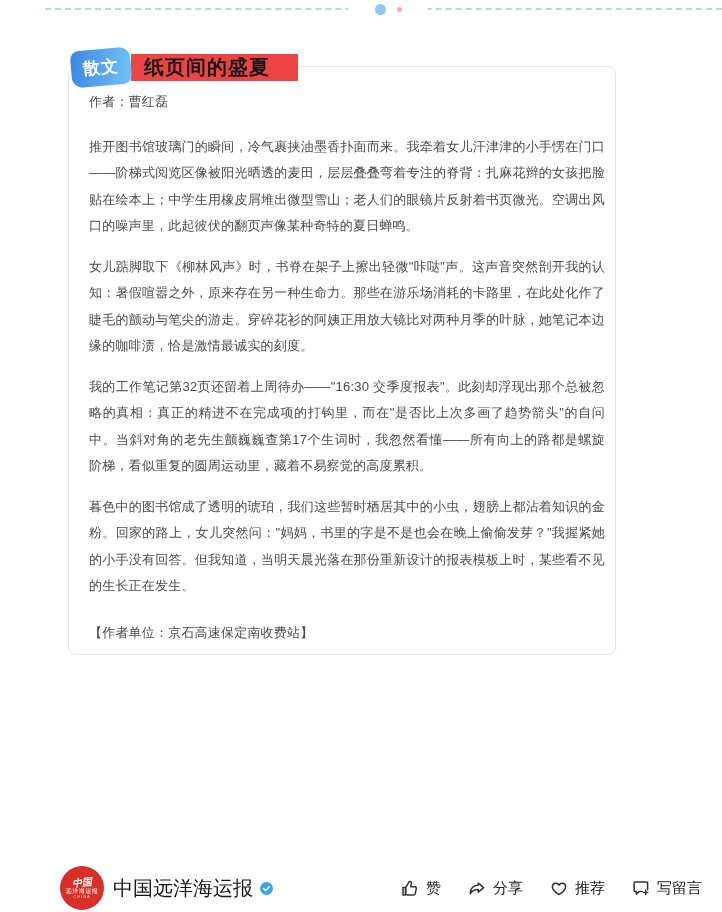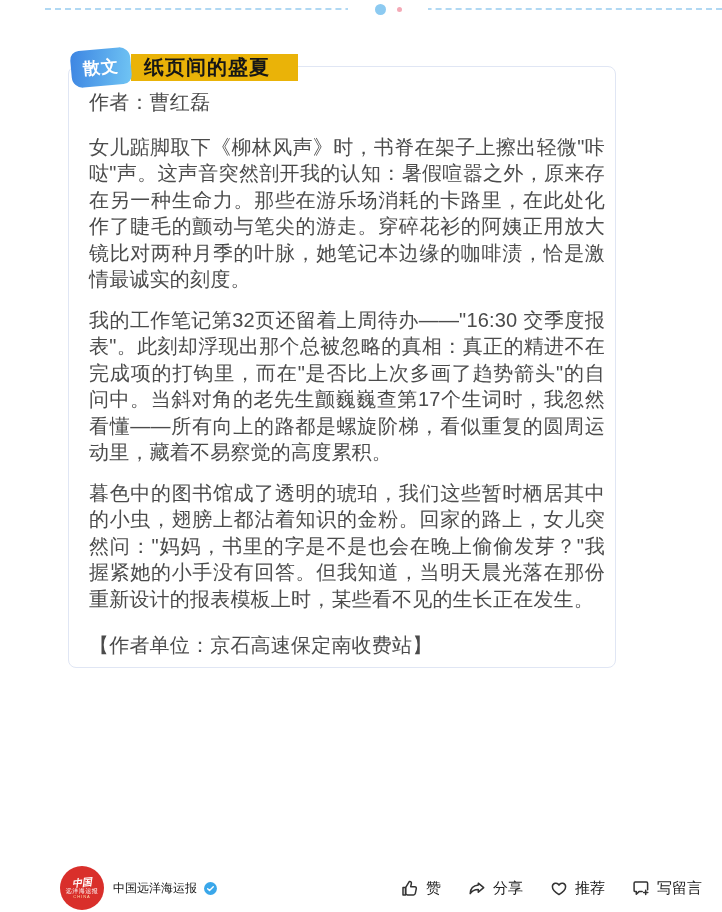--- a/index.html
+++ b/index.html
@@ -16,37 +16,37 @@
   .dot-blue{width:11px;height:11px;border-radius:50%;background:#8ccaf1;display:inline-block;}
   .dot-pink{width:5px;height:5px;border-radius:50%;background:#f4a9b6;display:inline-block;}
   
   .card{position:absolute;left:68px;top:66px;width:548px;box-sizing:border-box;
     border:1px solid #e0e6f4;border-radius:8px;background:#fff;
     padding:22px 10px 8px 20px;}
   .card-header{position:absolute;top:-21px;left:2px;display:flex;align-items:center;height:42px;}
   .badge{display:inline-block;background:linear-gradient(100deg,#3f88e3 5%,#6ec2f3 95%);
     color:#fff;font-weight:700;font-size:17px;padding:7px 12px;border-radius:9px 11px 9px 11px;
     transform:rotate(-5deg);letter-spacing:1px;}
-  .title{background:#eab308;padding:0 28px 0 13px;font-size:20px;font-weight:700;
+  .title{background:#ef4444;padding:0 28px 0 13px;font-size:20px;font-weight:700;
     color:#161616;letter-spacing:1px;white-space:nowrap;}
-  .card p{margin:0 0 14px;font-size:20px;line-height:26.5px;color:#4b4b4b;
+  .card p{margin:0 0 14px;font-size:13px;line-height:26.5px;color:#4b4b4b;
     text-align:justify;letter-spacing:0.2px;}
   .card p.author{margin-bottom:18px;}
   .card p.unit{margin:20px 0 0;}
   
   .footer{position:absolute;top:866px;left:60px;right:20px;height:44px;
     display:flex;align-items:center;justify-content:space-between;}
   .account{display:flex;align-items:center;gap:9px;cursor:pointer;}
   .logo{width:44px;height:44px;border-radius:50%;background:#d92f2b;color:#fff;
     display:flex;flex-direction:column;align-items:center;justify-content:center;
     line-height:1.15;text-align:center;flex:none;overflow:hidden;}
   .logo-l1{font-size:10px;font-weight:700;font-style:italic;transform:rotate(-6deg);}
   .logo-l2{font-size:6px;letter-spacing:0.5px;}
   .logo-l3{font-size:4px;color:#ffdfae;letter-spacing:1px;}
-  .acct-name{font-size:12px;color:#141414;}
+  .acct-name{font-size:20px;color:#141414;}
   .verified{flex:none;margin-left:-3px;}
   .actions{display:flex;align-items:center;gap:26px;}
   .action{display:flex;align-items:center;gap:6px;background:none;border:none;
     padding:0;margin:0;font-family:inherit;font-size:15px;color:#222;cursor:pointer;}
   .action svg{display:block;}
   .icon-stroke{stroke:#333;stroke-width:1.5;fill:none;stroke-linecap:round;stroke-linejoin:round;}
 </style>
 </head>
 <body>
 
@@ -56,20 +56,21 @@
     <i class="dot-pink"></i>
   </span>
 </div>
 
 <div class="card">
   <div class="card-header">
     <span class="badge">散文</span>
     <span class="title">纸页间的盛夏</span>
   </div>
   <p class="author">作者：曹红磊</p>
+  <p>推开图书馆玻璃门的瞬间，冷气裹挟油墨香扑面而来。我牵着女儿汗津津的小手愣在门口——阶梯式阅览区像被阳光晒透的麦田，层层叠叠弯着专注的脊背：扎麻花辫的女孩把脸贴在绘本上；中学生用橡皮屑堆出微型雪山；老人们的眼镜片反射着书页微光。空调出风口的噪声里，此起彼伏的翻页声像某种奇特的夏日蝉鸣。</p>
   <p>女儿踮脚取下《柳林风声》时，书脊在架子上擦出轻微"咔哒"声。这声音突然剖开我的认知：暑假喧嚣之外，原来存在另一种生命力。那些在游乐场消耗的卡路里，在此处化作了睫毛的颤动与笔尖的游走。穿碎花衫的阿姨正用放大镜比对两种月季的叶脉，她笔记本边缘的咖啡渍，恰是激情最诚实的刻度。</p>
   <p>我的工作笔记第32页还留着上周待办——"16:30 交季度报表"。此刻却浮现出那个总被忽略的真相：真正的精进不在完成项的打钩里，而在"是否比上次多画了趋势箭头"的自问中。当斜对角的老先生颤巍巍查第17个生词时，我忽然看懂——所有向上的路都是螺旋阶梯，看似重复的圆周运动里，藏着不易察觉的高度累积。</p>
   <p>暮色中的图书馆成了透明的琥珀，我们这些暂时栖居其中的小虫，翅膀上都沾着知识的金粉。回家的路上，女儿突然问："妈妈，书里的字是不是也会在晚上偷偷发芽？"我握紧她的小手没有回答。但我知道，当明天晨光落在那份重新设计的报表模板上时，某些看不见的生长正在发生。</p>
   <p class="unit">【作者单位：京石高速保定南收费站】</p>
 </div>
 
 <div class="footer">
   <div class="account">
     <span class="logo">
       <span class="logo-l1">中国</span>

